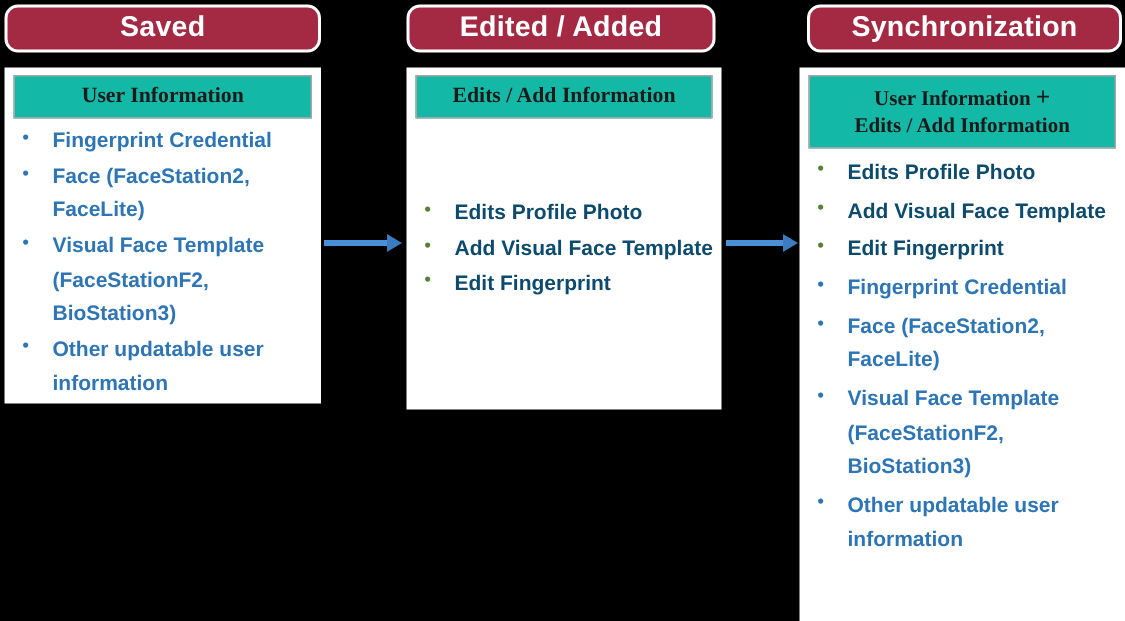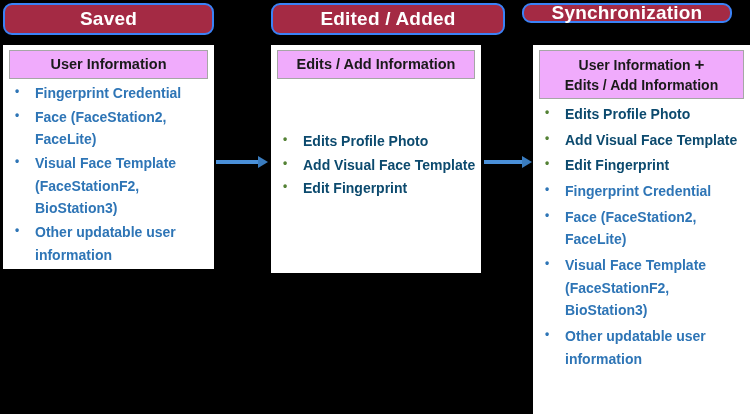--- a/index.html
+++ b/index.html
@@ -20,60 +20,61 @@
     inset: 0;
     width: 750px;
     height: 414px;
     background: #000000;
   }
 
   
   .pill {
     position: absolute;
     background: #A42A44;
-    border: 2px solid #3b82f6;
+    border: 2px solid #ffffff;
     border-radius: 9px;
     color: #FFFFFF;
     font-size: 19px;
     font-weight: bold;
     display: flex;
     align-items: center;
     justify-content: center;
     letter-spacing: 0.2px;
     box-sizing: border-box;
   }
   .pill-saved  { left: 3px;   top: 3px; width: 211px; height: 32px; }
-  .pill-edited { left: 271px; top: 3px; width: 234px; height: 32px; }
-  .pill-sync   { left: 522px; top: 3px; width: 210px; height: 20px; }
+  .pill-edited { left: 271px; top: 3px; width: 206px; height: 32px; }
+  .pill-sync   { left: 538px; top: 3px; width: 210px; height: 32px; }
 
   
   .panel {
     position: absolute;
     background: #FFFFFF;
     box-sizing: border-box;
   }
   .panel-saved  { left: 3px;   top: 45px; width: 211px; height: 224px; }
   .panel-edited { left: 271px; top: 45px; width: 210px; height: 228px; }
   .panel-sync   { left: 533px; top: 45px; width: 217px; height: 369px; }
 
   
   .sub-head {
     position: absolute;
     left: 6px;
     right: 6px;
     top: 5px;
     border: 1px solid #A6A6A6;
-    background: #f0abfc;
+    background: #14b8a6;
     color: #1A1A1A;
     font-size: 14.5px;
     font-weight: bold;
     text-align: center;
     padding: 4px 2px 5px 2px;
     box-sizing: border-box;
     line-height: 1.25;
+    font-family: Liberation Serif, serif;
   }
   .sub-head.two-line {
     font-size: 14px;
     padding: 3px 2px 4px 2px;
     line-height: 1.3;
   }
   .plus-sign {
     font-weight: bold;
     font-size: 17px;
   }

